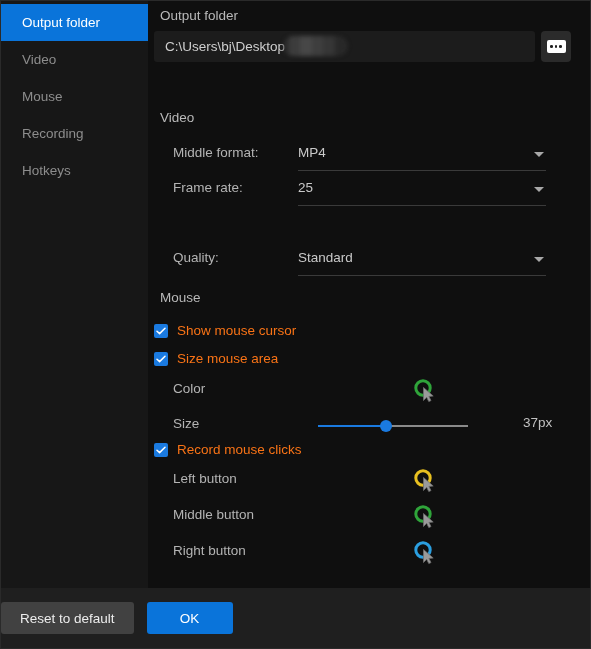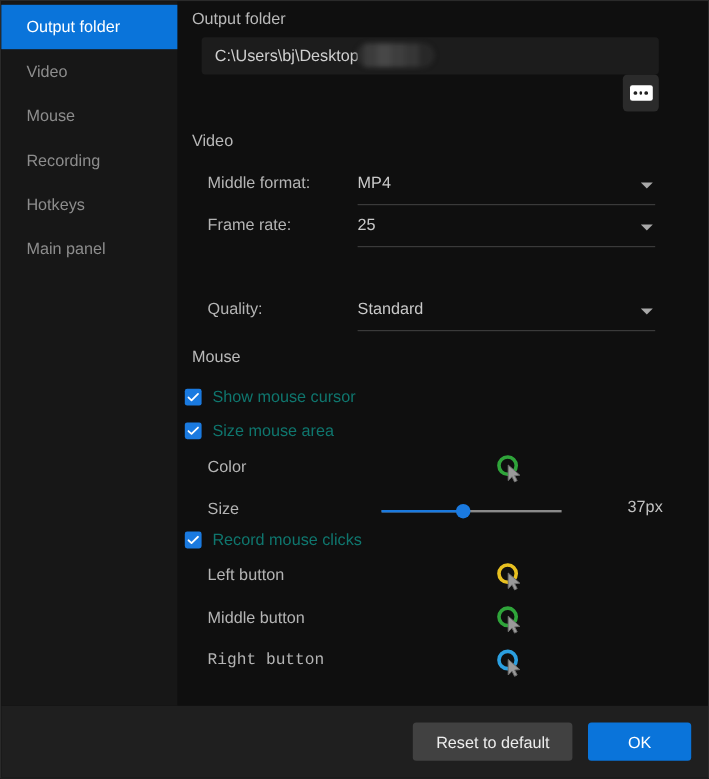--- a/index.html
+++ b/index.html
@@ -101,22 +101,22 @@
   }
 
   .field-label {
     color: #b4b4b4;
     font-size: 13.5px;
   }
 
   
   .path-row {
     position: absolute;
-    left: 20px; top: 30px;
-    display: flex; align-items: flex-end; flex-direction: column;
+    left: 6px; top: 30px;
+    display: flex; align-items: flex-end;
   }
   .path-input {
     width: 381px; height: 31px;
     background: #1c1c1c;
     border: none; border-radius: 3px;
     display: flex; align-items: center;
     padding-left: 11px;
     box-sizing: border-box;
     color: #cfcfcf;
     font-size: 13.5px;
@@ -194,21 +194,21 @@
   .cb {
     width: 14px; height: 14px;
     border-radius: 2px;
     background: #1a7ae0;
     display: flex; align-items: center; justify-content: center;
     margin-right: 9px;
     flex: none;
   }
   .cb svg { display: block; }
   .cb-label {
-    color: #0f766e; font-size: 13.5px;
+    color: #f97316; font-size: 13.5px;
   }
 
   
   .sub-row {
     position: absolute; left: 0; right: 0;
     height: 26px;
   }
   .sub-row .field-label {
     position: absolute; left: 25px; top: 3px;
   }
@@ -243,21 +243,21 @@
     position: absolute;
     left: 375px; top: 2px;
     color: #c2c2c2;
     font-size: 13.5px;
   }
 
   
   .footer {
     height: 60px; min-height: 60px;
     background: #1f1f1f;
-    display: flex; align-items: center; justify-content: flex-end;
+    display: flex; align-items: center; 
     padding-right: 14px;
     gap: 13px;
     box-sizing: border-box;
   }
   .btn {
     height: 32px;
     border-radius: 3px;
     display: flex; align-items: center; justify-content: center;
     font-size: 13.5px;
     box-sizing: border-box;
@@ -289,23 +289,20 @@
         <span>Video</span>
       </div>
       <div class="nav-item">
         <span>Mouse</span>
       </div>
       <div class="nav-item">
         <span>Recording</span>
       </div>
       <div class="nav-item">
         <span>Hotkeys</span>
-      </div>
-      <div class="nav-item">
-        <span>Main panel</span>
       </div>
     </div>
 
     <div class="content">
       <div class="scroll-area">
 
         <div class="section-title" style="position:absolute;left:6px;top:7px;">Output folder</div>
 
         <div class="path-row">
           <div class="path-input">
@@ -412,21 +409,21 @@
         <div class="sub-row" style="top:503px;">
           <span class="field-label">Middle button</span>
           <span class="cursor-swatch">
             <svg width="28" height="26" viewBox="0 0 28 26">
               <circle cx="12" cy="10" r="7.2" fill="none" stroke="#2fa43a" stroke-width="3"></circle>
               <path d="M12.5 9.5 L12.5 22.5 L15.7 19.3 L17.8 23.6 L20.0 22.5 L17.9 18.4 L22.2 18.0 Z" fill="#9a9a9a" stroke="#6e6e6e" stroke-width="0.8"></path>
             </svg>
           </span>
         </div>
 
-        <div class="sub-row" style="top:539px;font-family:Liberation Mono, monospace;">
+        <div class="sub-row" style="top:539px;">
           <span class="field-label">Right button</span>
           <span class="cursor-swatch">
             <svg width="28" height="26" viewBox="0 0 28 26">
               <circle cx="12" cy="10" r="7.2" fill="none" stroke="#2b9fe0" stroke-width="3"></circle>
               <path d="M12.5 9.5 L12.5 22.5 L15.7 19.3 L17.8 23.6 L20.0 22.5 L17.9 18.4 L22.2 18.0 Z" fill="#9a9a9a" stroke="#6e6e6e" stroke-width="0.8"></path>
             </svg>
           </span>
         </div>
 
       </div>

